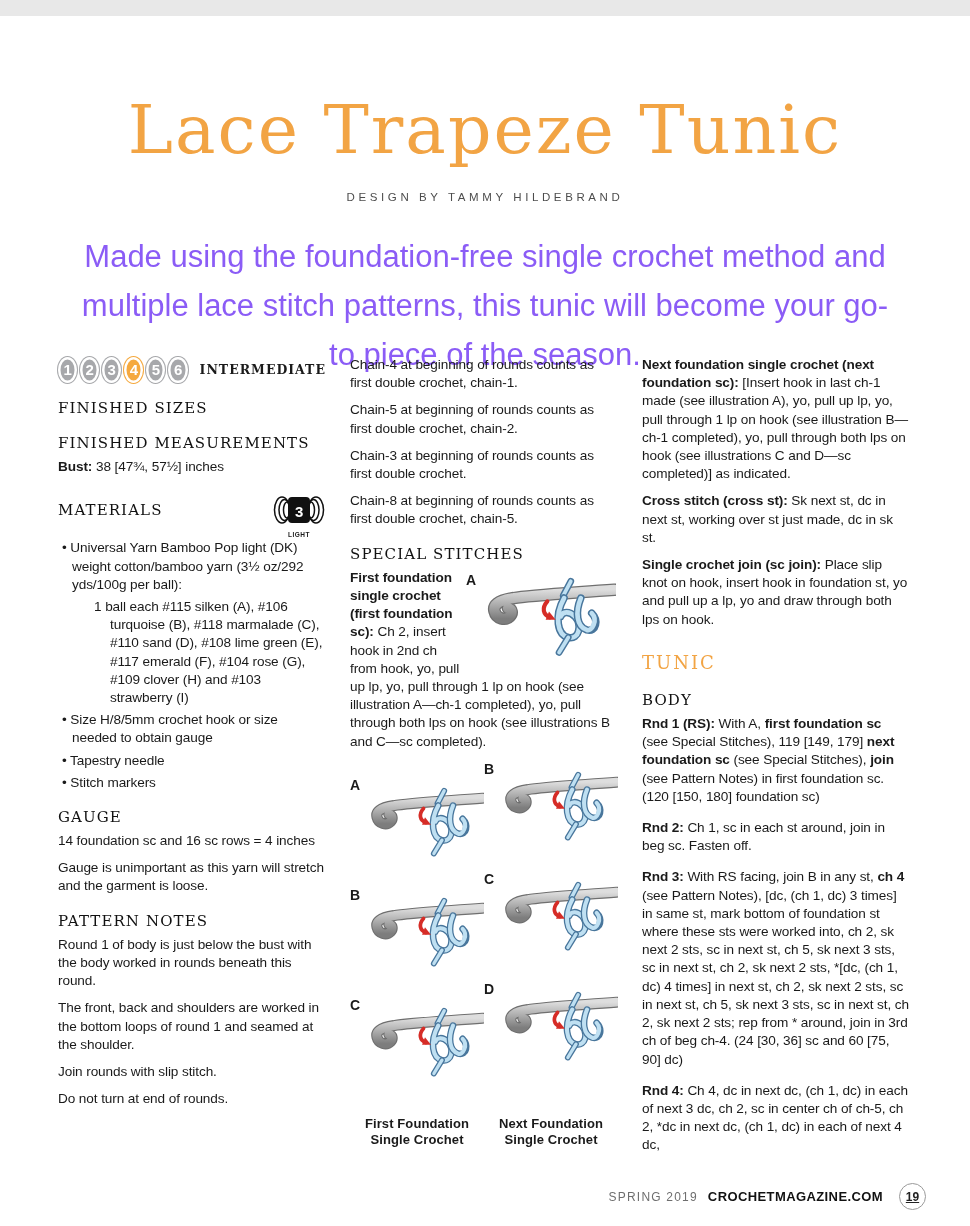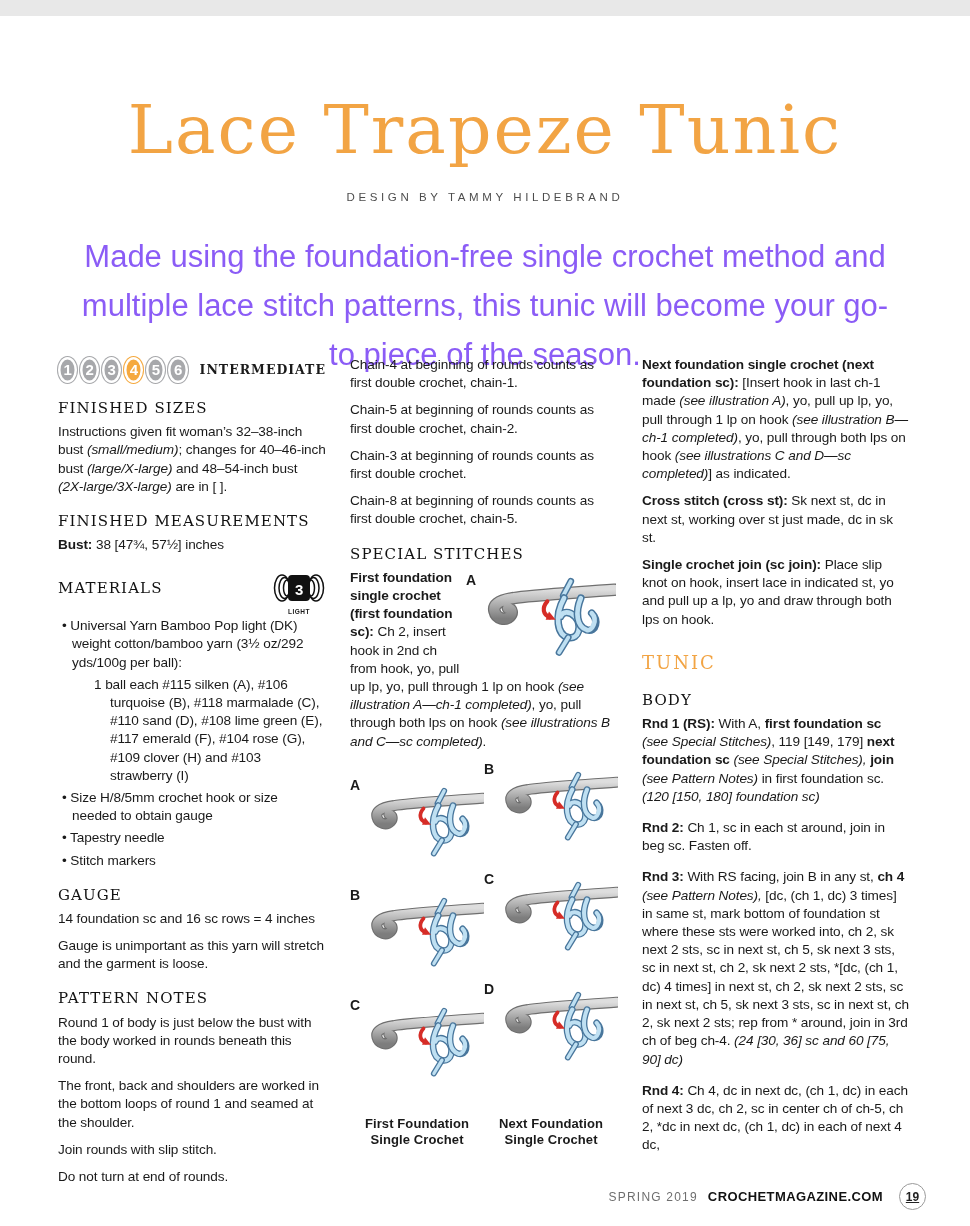--- a/index.html
+++ b/index.html
@@ -10,21 +10,21 @@
   .masthead { text-align:center; padding-top:78px; }
   .title { font-family:"DejaVu Serif", serif; font-weight:400; font-size:68px; letter-spacing:2px; color:#f2a444; line-height:1.05; }
   .byline { margin-top:26px; font-size:11.5px; letter-spacing:3.6px; color:#4d4d4d; }
   .intro { margin:30px auto 0; width:810px; font-size:31px; line-height:1.58; color:#8b5cf6; text-align:center; }
 
   
   .cols { position:absolute; left:58px; top:340px; width:852px; display:flex; gap:24px; }
   .col { width:268px; font-size:13.6px; line-height:1.34; letter-spacing:-0.1px; }
   .col p { margin:0 0 9px; }
   .b { font-weight:700; }
-  .i { font-style:italic; }
+  .i { }
   h3 { font-family:"DejaVu Serif", serif; font-weight:400; font-size:15px; letter-spacing:1.1px; margin:15px 0 5px; color:#111; }
   h3.first { margin-top:14px; }
   h3.tunic { font-size:18px; letter-spacing:2px; color:#f2a444; margin-top:22px; }
 
   
   .skill { display:flex; align-items:center; height:28px; margin-bottom:4px; }
   .lvl { width:26px; height:26px; border-radius:50%; background:#a7a8ab; color:#fff;
          box-shadow:inset 0 0 0 2.5px #fff, 0 0 0 1px #a7a8ab; margin-right:3px;
          display:flex; align-items:center; justify-content:center; font-weight:700; font-size:15px; }
   .lvl.active { background:#f5a93f; box-shadow:inset 0 0 0 2.5px #fff, 0 0 0 1px #f5a93f; }
@@ -100,21 +100,20 @@
         <span class="lvl">1</span>
         <span class="lvl">2</span>
         <span class="lvl">3</span>
         <span class="lvl active">4</span>
         <span class="lvl">5</span>
         <span class="lvl">6</span>
         <span class="skill-label">INTERMEDIATE</span>
       </div>
 
       <h3 class="first">FINISHED SIZES</h3>
-      <p><span>Instructions given fit woman’s 32–38-inch bust </span><span class="i">(small/medium)</span><span>; changes for 40–46-inch bust </span><span class="i">(large/X-large)</span><span> and 48–54-inch bust </span><span class="i">(2X-large/3X-large)</span><span> are in [ ].</span></p>
 
       <h3>FINISHED MEASUREMENTS</h3>
       <p><span class="b">Bust: </span><span>38 [47¾, 57½] inches</span></p>
 
       <div class="mat-head">
         <h3>MATERIALS</h3>
         <div class="yarnball">
           <svg viewBox="0 0 52 32" width="52" height="32">
             <g stroke="#111" fill="none" stroke-width="1.5">
               <ellipse cx="9" cy="15" rx="7.5" ry="13"></ellipse>
@@ -211,21 +210,21 @@
 
       <div class="captions">
         <div class="cap">First Foundation Single Crochet</div>
         <div class="cap">Next Foundation Single Crochet</div>
       </div>
     </div>
 
     <div class="col">
       <p><span class="b">Next foundation single crochet (next foundation sc): </span><span>[Insert hook in last ch-1 made </span><span class="i">(see illustration A)</span><span>, yo, pull up lp, yo, pull through 1 lp on hook </span><span class="i">(see illustration B—ch-1 completed)</span><span>, yo, pull through both lps on hook </span><span class="i">(see illustrations C and D—sc completed)</span><span>] as indicated.</span></p>
       <p><span class="b">Cross stitch (cross st): </span><span>Sk next st, dc in next st, working over st just made, dc in sk st.</span></p>
-      <p><span class="b">Single crochet join (sc join): </span><span>Place slip knot on hook, insert lace in indicated st, yo and pull up a lp, yo and draw through both lps on hook.</span></p>
+      <p><span class="b">Single crochet join (sc join): </span><span>Place slip knot on hook, insert hook in foundation st, yo and pull up a lp, yo and draw through both lps on hook.</span></p>
 
       <h3 class="tunic">TUNIC</h3>
       <h3>BODY</h3>
       <p><span class="b">Rnd 1 (RS): </span><span>With A, </span><span class="b">first foundation sc </span><span class="i">(see Special Stitches)</span><span>, 119 [149, 179] </span><span class="b">next foundation sc </span><span class="i">(see Special Stitches), </span><span class="b">join </span><span class="i">(see Pattern Notes)</span><span> in first foundation sc. </span><span class="i">(120 [150, 180] foundation sc)</span></p>
       <p style="margin-top:13px"><span class="b">Rnd 2: </span><span>Ch 1, sc in each st around, join in beg sc. Fasten off.</span></p>
       <p style="margin-top:13px"><span class="b">Rnd 3: </span><span>With RS facing, join B in any st, </span><span class="b">ch 4 </span><span class="i">(see Pattern Notes),</span><span> [dc, (ch 1, dc) 3 times] in same st, mark bottom of foundation st where these sts were worked into, ch 2, sk next 2 sts, sc in next st, ch 5, sk next 3 sts, sc in next st, ch 2, sk next 2 sts, *[dc, (ch 1, dc) 4 times] in next st, ch 2, sk next 2 sts, sc in next st, ch 5, sk next 3 sts, sc in next st, ch 2, sk next 2 sts; rep from * around, join in 3rd ch of beg ch-4. </span><span class="i">(24 [30, 36] sc and 60 [75, 90] dc)</span></p>
       <p style="margin-top:13px"><span class="b">Rnd 4: </span><span>Ch 4, dc in next dc, (ch 1, dc) in each of next 3 dc, ch 2, sc in center ch of ch-5, ch 2, *dc in next dc, (ch 1, dc) in each of next 4 dc,</span></p>
     </div>
   </div>
 

